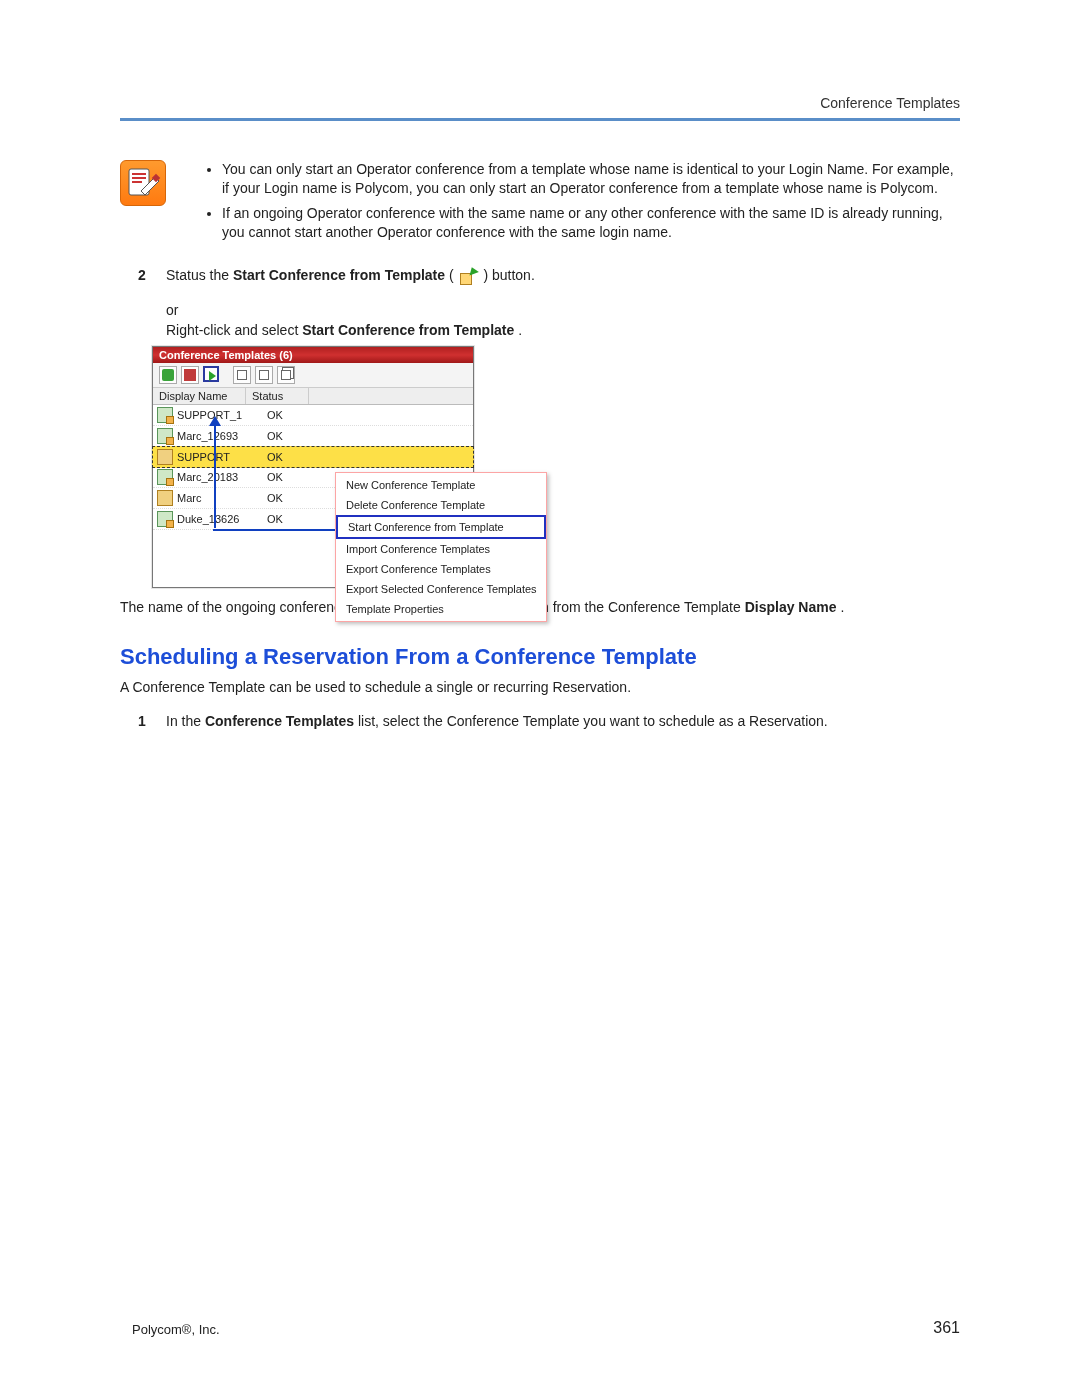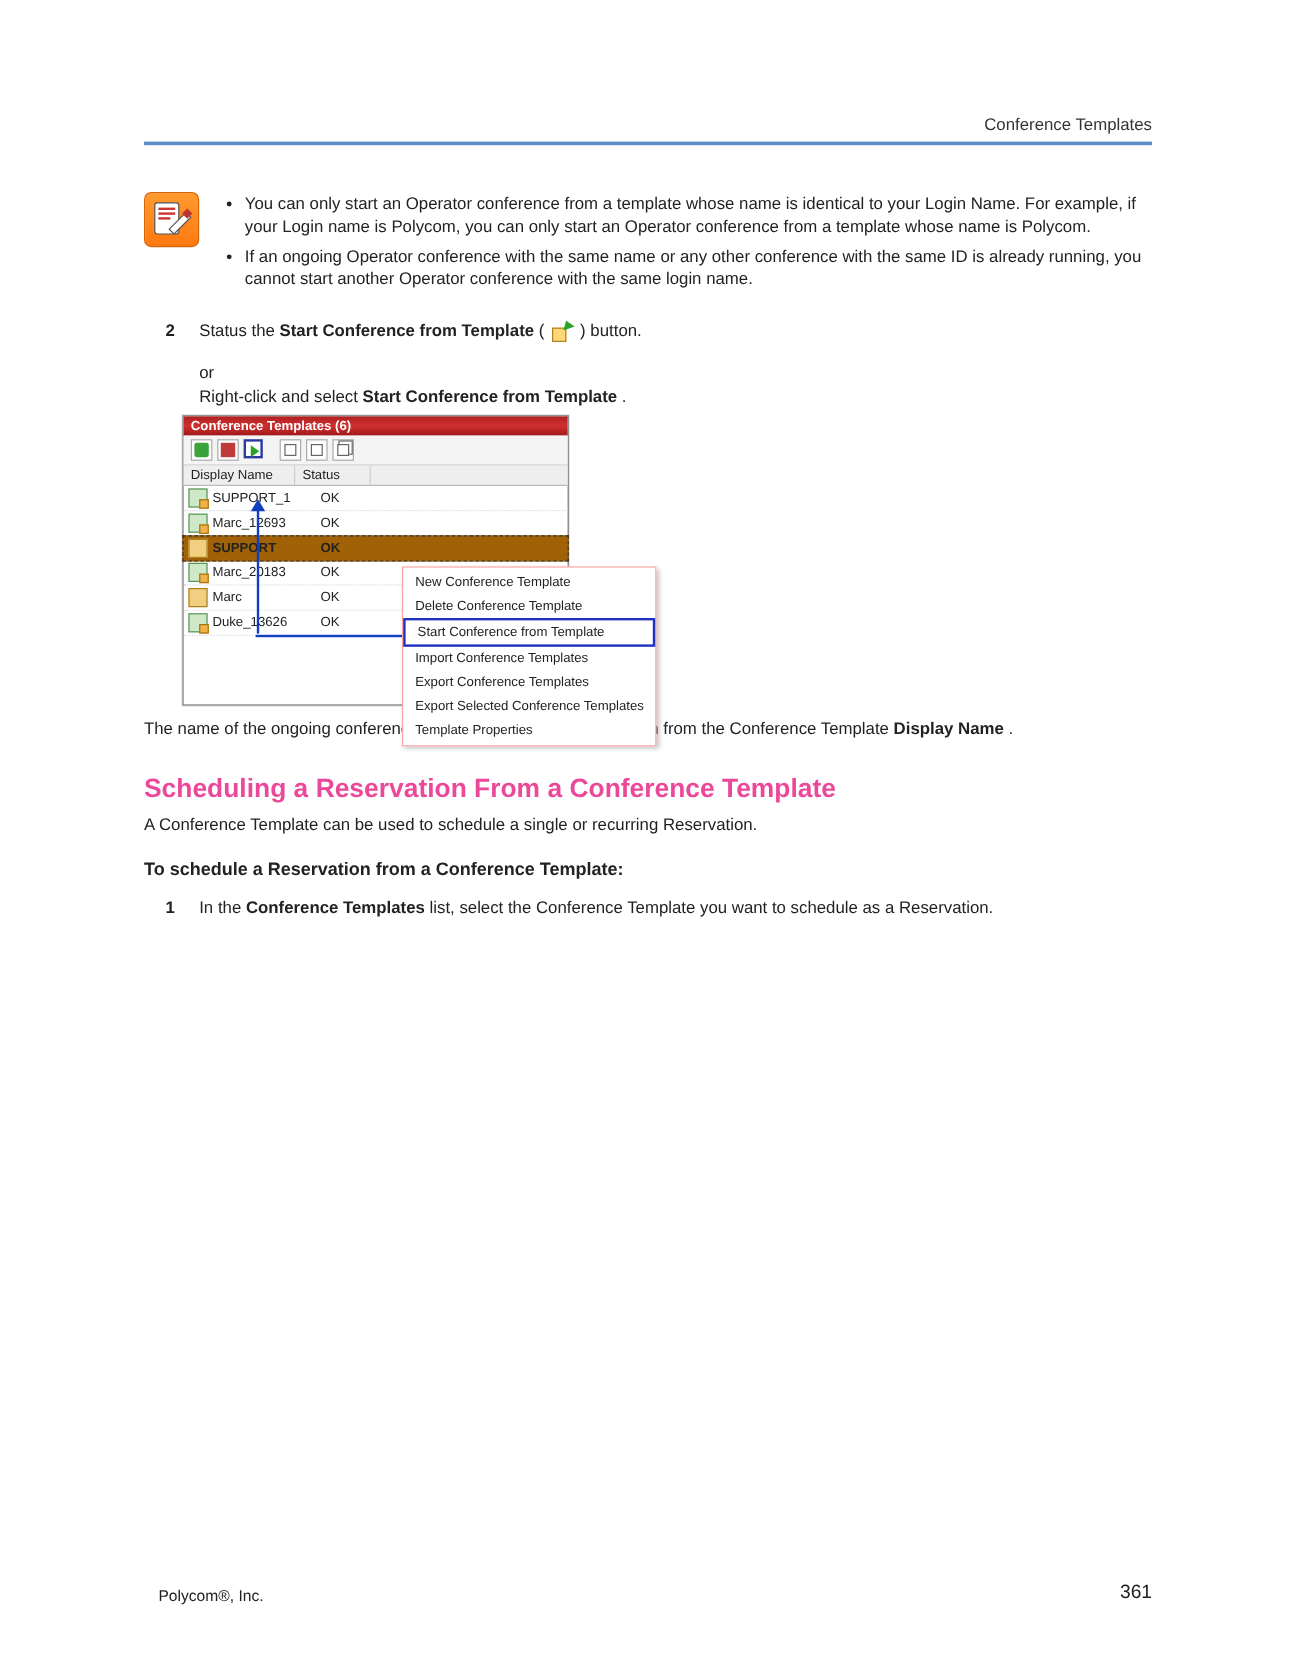--- a/index.html
+++ b/index.html
@@ -33,21 +33,21 @@
     background: #5a8ec8;
   }
   .content {
     position: absolute;
     top: 160px;
     left: 120px;
     right: 120px;
   }
   .note-block {
     display: flex;
-    gap: 20px;
+    gap: 38px;
     margin-bottom: 18px;
   }
   .note-icon {
     width: 44px;
     height: 44px;
     flex: 0 0 44px;
     border-radius: 6px;
     background: linear-gradient(#ff9a2e,#ff7a10);
     border: 1px solid #d66608;
     position: relative;
@@ -111,21 +111,21 @@
   .tb-sep{width:6px;}
   .tb-btn.sq::after{content:"";position:absolute;inset:3px;border:1px solid #666;background:#fff;}
   .tb-btn.sq2::after{content:"";position:absolute;inset:3px;border:1px solid #666;background:#fff;box-shadow:2px -2px 0 0 #fff,2px -2px 0 1px #666;}
 
   .shot-headrow { display:flex; background:#eee; border-bottom:1px solid #bbb;}
   .shot-headrow div{ padding:2px 6px; border-right:1px solid #ccc;}
   .hd-name{width:80px;}
   .hd-status{width:50px;}
 
   .sh-row{display:flex;align-items:center;border-bottom:1px dotted #ddd;}
-  .sh-row.sel{background:#a16207;border:1px dashed #333;margin:-1px;font-weight:bold;}
+  .sh-row.sel{background:#fde047;border:1px dashed #333;margin:-1px;}
   .sh-ico{width:14px;height:14px;margin:2px 4px 2px 4px;background:#cfe8c7;border:1px solid #5a955a;position:relative;}
   .sh-ico::after{content:"";position:absolute;right:-2px;bottom:-2px;width:6px;height:6px;background:#f2b24a;border:1px solid #a57310;}
   .sh-ico.folder{background:#f0d080;border-color:#b08020;}
   .sh-ico.folder::after{display:none;}
   .sh-name{width:80px;padding:2px 4px 2px 0;}
   .sh-status{width:50px;padding:2px 6px;}
 
   .dn-arrow{
     position:absolute;
     left: 61px;
@@ -164,21 +164,21 @@
   }
   .ctx-item.hl{border:2px solid #2030c0;}
 
   .after-shot { margin: 8px 0 0 48px; }
   .para { margin: 10px 0 0 0; line-height:1.4; }
 
   h2.section-title {
     font-size: 22px;
     font-weight: bold;
     margin: 26px 0 8px 0;
-    color: #ec4899;
+    color: #1d4ed8;
   }
   .subhead { font-weight: bold; margin: 18px 0 6px 0; font-size:15px; }
 
   .footer-left { position:absolute; left:132px; bottom:60px; font-size:13px;}
   .footer-right { position:absolute; right:120px; bottom:60px; font-size:16px;}
 </style>
 </head>
 <body>
 
 <div class="page">
@@ -293,21 +293,20 @@
       <span>The name of the ongoing conference in the </span>
       <span class="bold">Conferences</span>
       <span> list is taken from the Conference Template </span>
       <span class="bold">Display Name</span>
       <span>.</span>
     </div>
 
     <h2 class="section-title">Scheduling a Reservation From a Conference Template</h2>
     <div class="para" style="margin-top:2px;">A Conference Template can be used to schedule a single or recurring Reservation.</div>
 
-    <div class="subhead">To schedule a Reservation from a Conference Template:</div>
 
     <div class="step-row">
       <div class="step-num">1</div>
       <div class="step-body">
         <span>In the </span>
         <span class="bold">Conference Templates</span>
         <span> list, select the Conference Template you want to schedule as a Reservation.</span>
       </div>
     </div>
 

